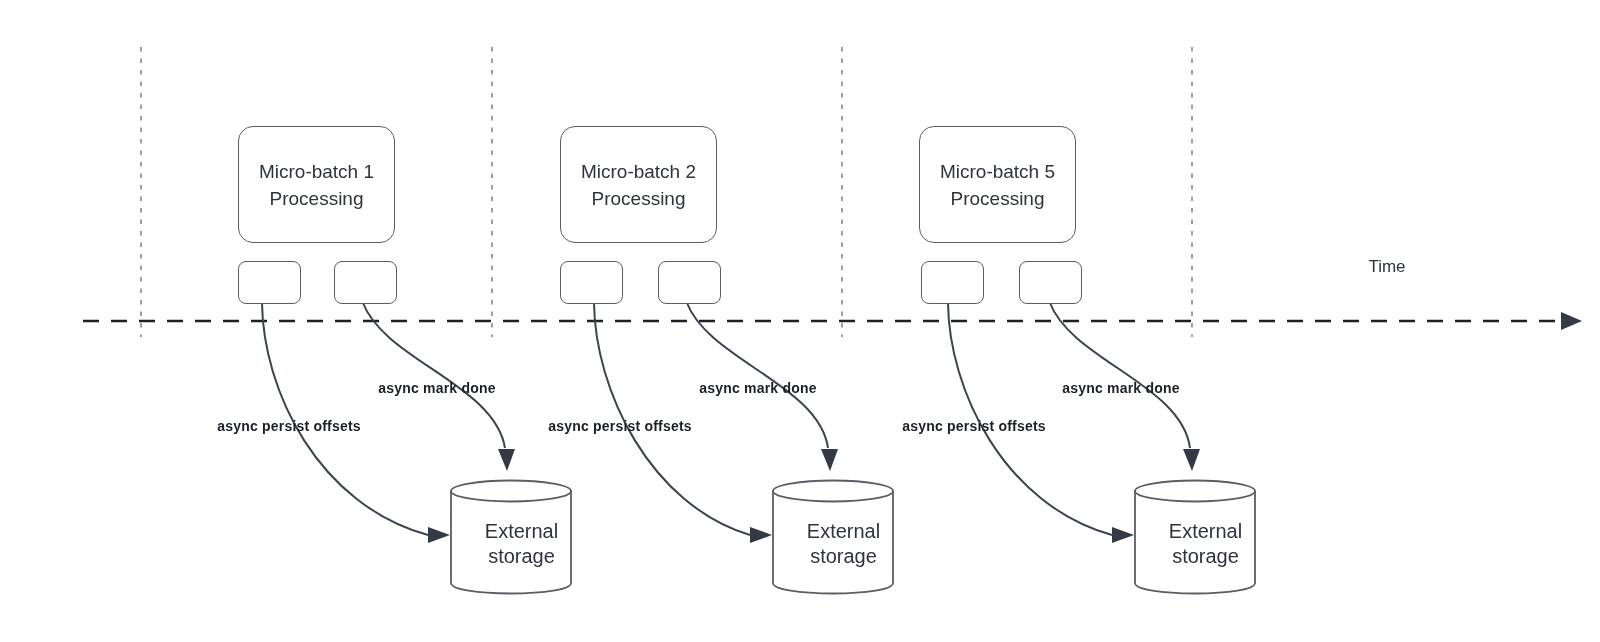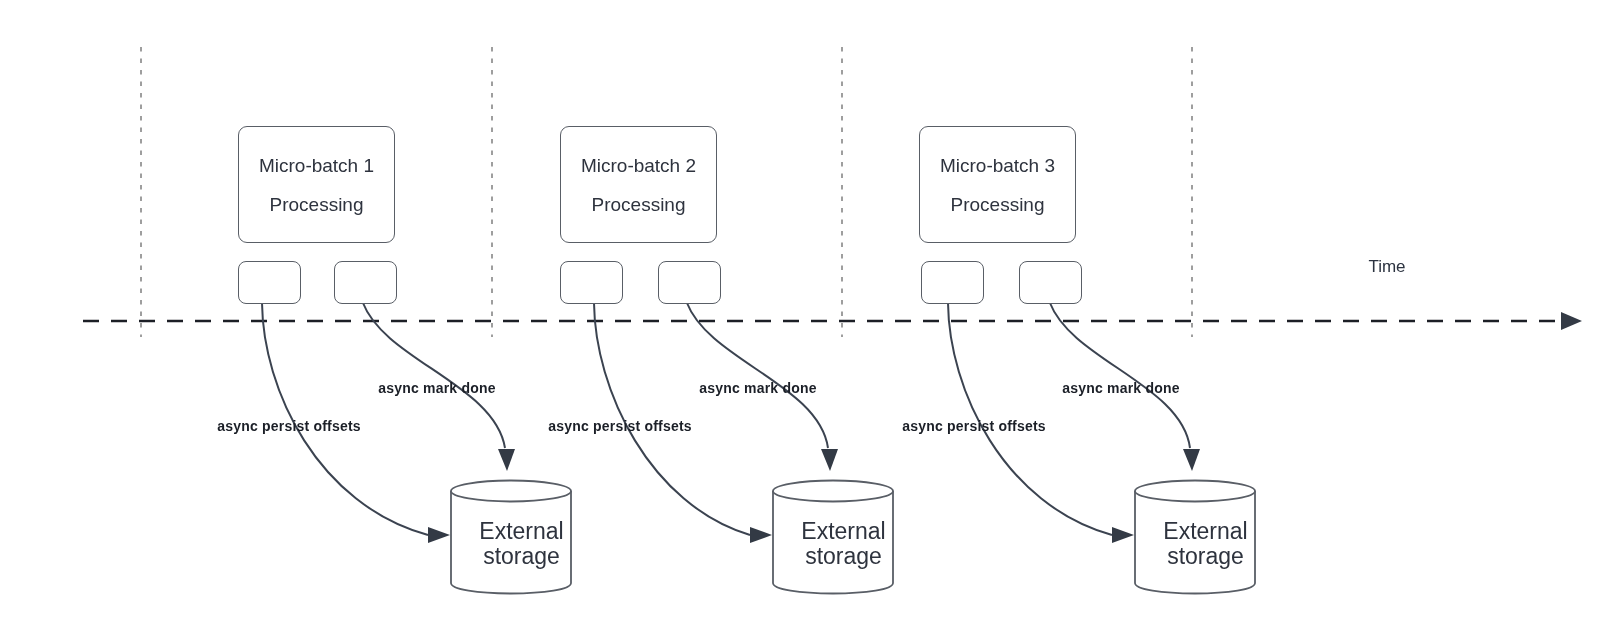--- a/index.html
+++ b/index.html
@@ -10,28 +10,28 @@
     background: #ffffff;
     overflow: hidden;
     font-family: "Liberation Sans", sans-serif;
   }
   .layer { position: absolute; left: 0; top: 0; }
   .proc-box {
     position: absolute;
     width: 157px;
     height: 117px;
     border: 1.6px solid #595e66;
-    border-radius: 9px;
+    border-radius: 15px;
     background: #ffffff;
     display: flex;
     align-items: center;
     justify-content: center;
     text-align: center;
     font-size: 19px;
-    line-height: 39px;
+    line-height: 27px;
     color: #2e333e;
     box-sizing: border-box;
   }
   .proc-box .inner { width: 130px; }
   .task-box {
     position: absolute;
     width: 63px;
     height: 43px;
     border: 1.6px solid #595e66;
     border-radius: 8px;
@@ -46,21 +46,21 @@
     font-size: 14px;
     font-weight: bold;
     color: #1b1f27;
     letter-spacing: 0.2px;
   }
   .storage-label {
     position: absolute;
     width: 141px;
     top: 519px;
     text-align: center;
-    font-size: 23px;
+    font-size: 20px;
     line-height: 25px;
     color: #2e333e;
   }
   .time-label {
     position: absolute;
     left: 1387px;
     top: 257px;
     transform: translateX(-50%);
     font-size: 17px;
     color: #2c3340;
@@ -134,21 +134,21 @@
   <div class="proc-box" style="left:560px; top:126px;">
     <div class="inner">Micro-batch 2 Processing</div>
   </div>
   <div class="task-box" style="left:560px;"></div>
   <div class="task-box" style="left:658px;"></div>
   <div class="flow-label" style="left:758px; top:380px;">async mark done</div>
   <div class="flow-label" style="left:620px; top:418px;">async persist offsets</div>
   <div class="storage-label" style="left:773px;">External storage</div>
 
   <div class="proc-box" style="left:919px; top:126px;">
-    <div class="inner">Micro-batch 3 Processing</div>
+    <div class="inner">Micro-batch 5 Processing</div>
   </div>
   <div class="task-box" style="left:921px;"></div>
   <div class="task-box" style="left:1019px;"></div>
   <div class="flow-label" style="left:1121px; top:380px;">async mark done</div>
   <div class="flow-label" style="left:974px; top:418px;">async persist offsets</div>
   <div class="storage-label" style="left:1135px;">External storage</div>
 
   <div class="time-label">Time</div>
 
 </div>

